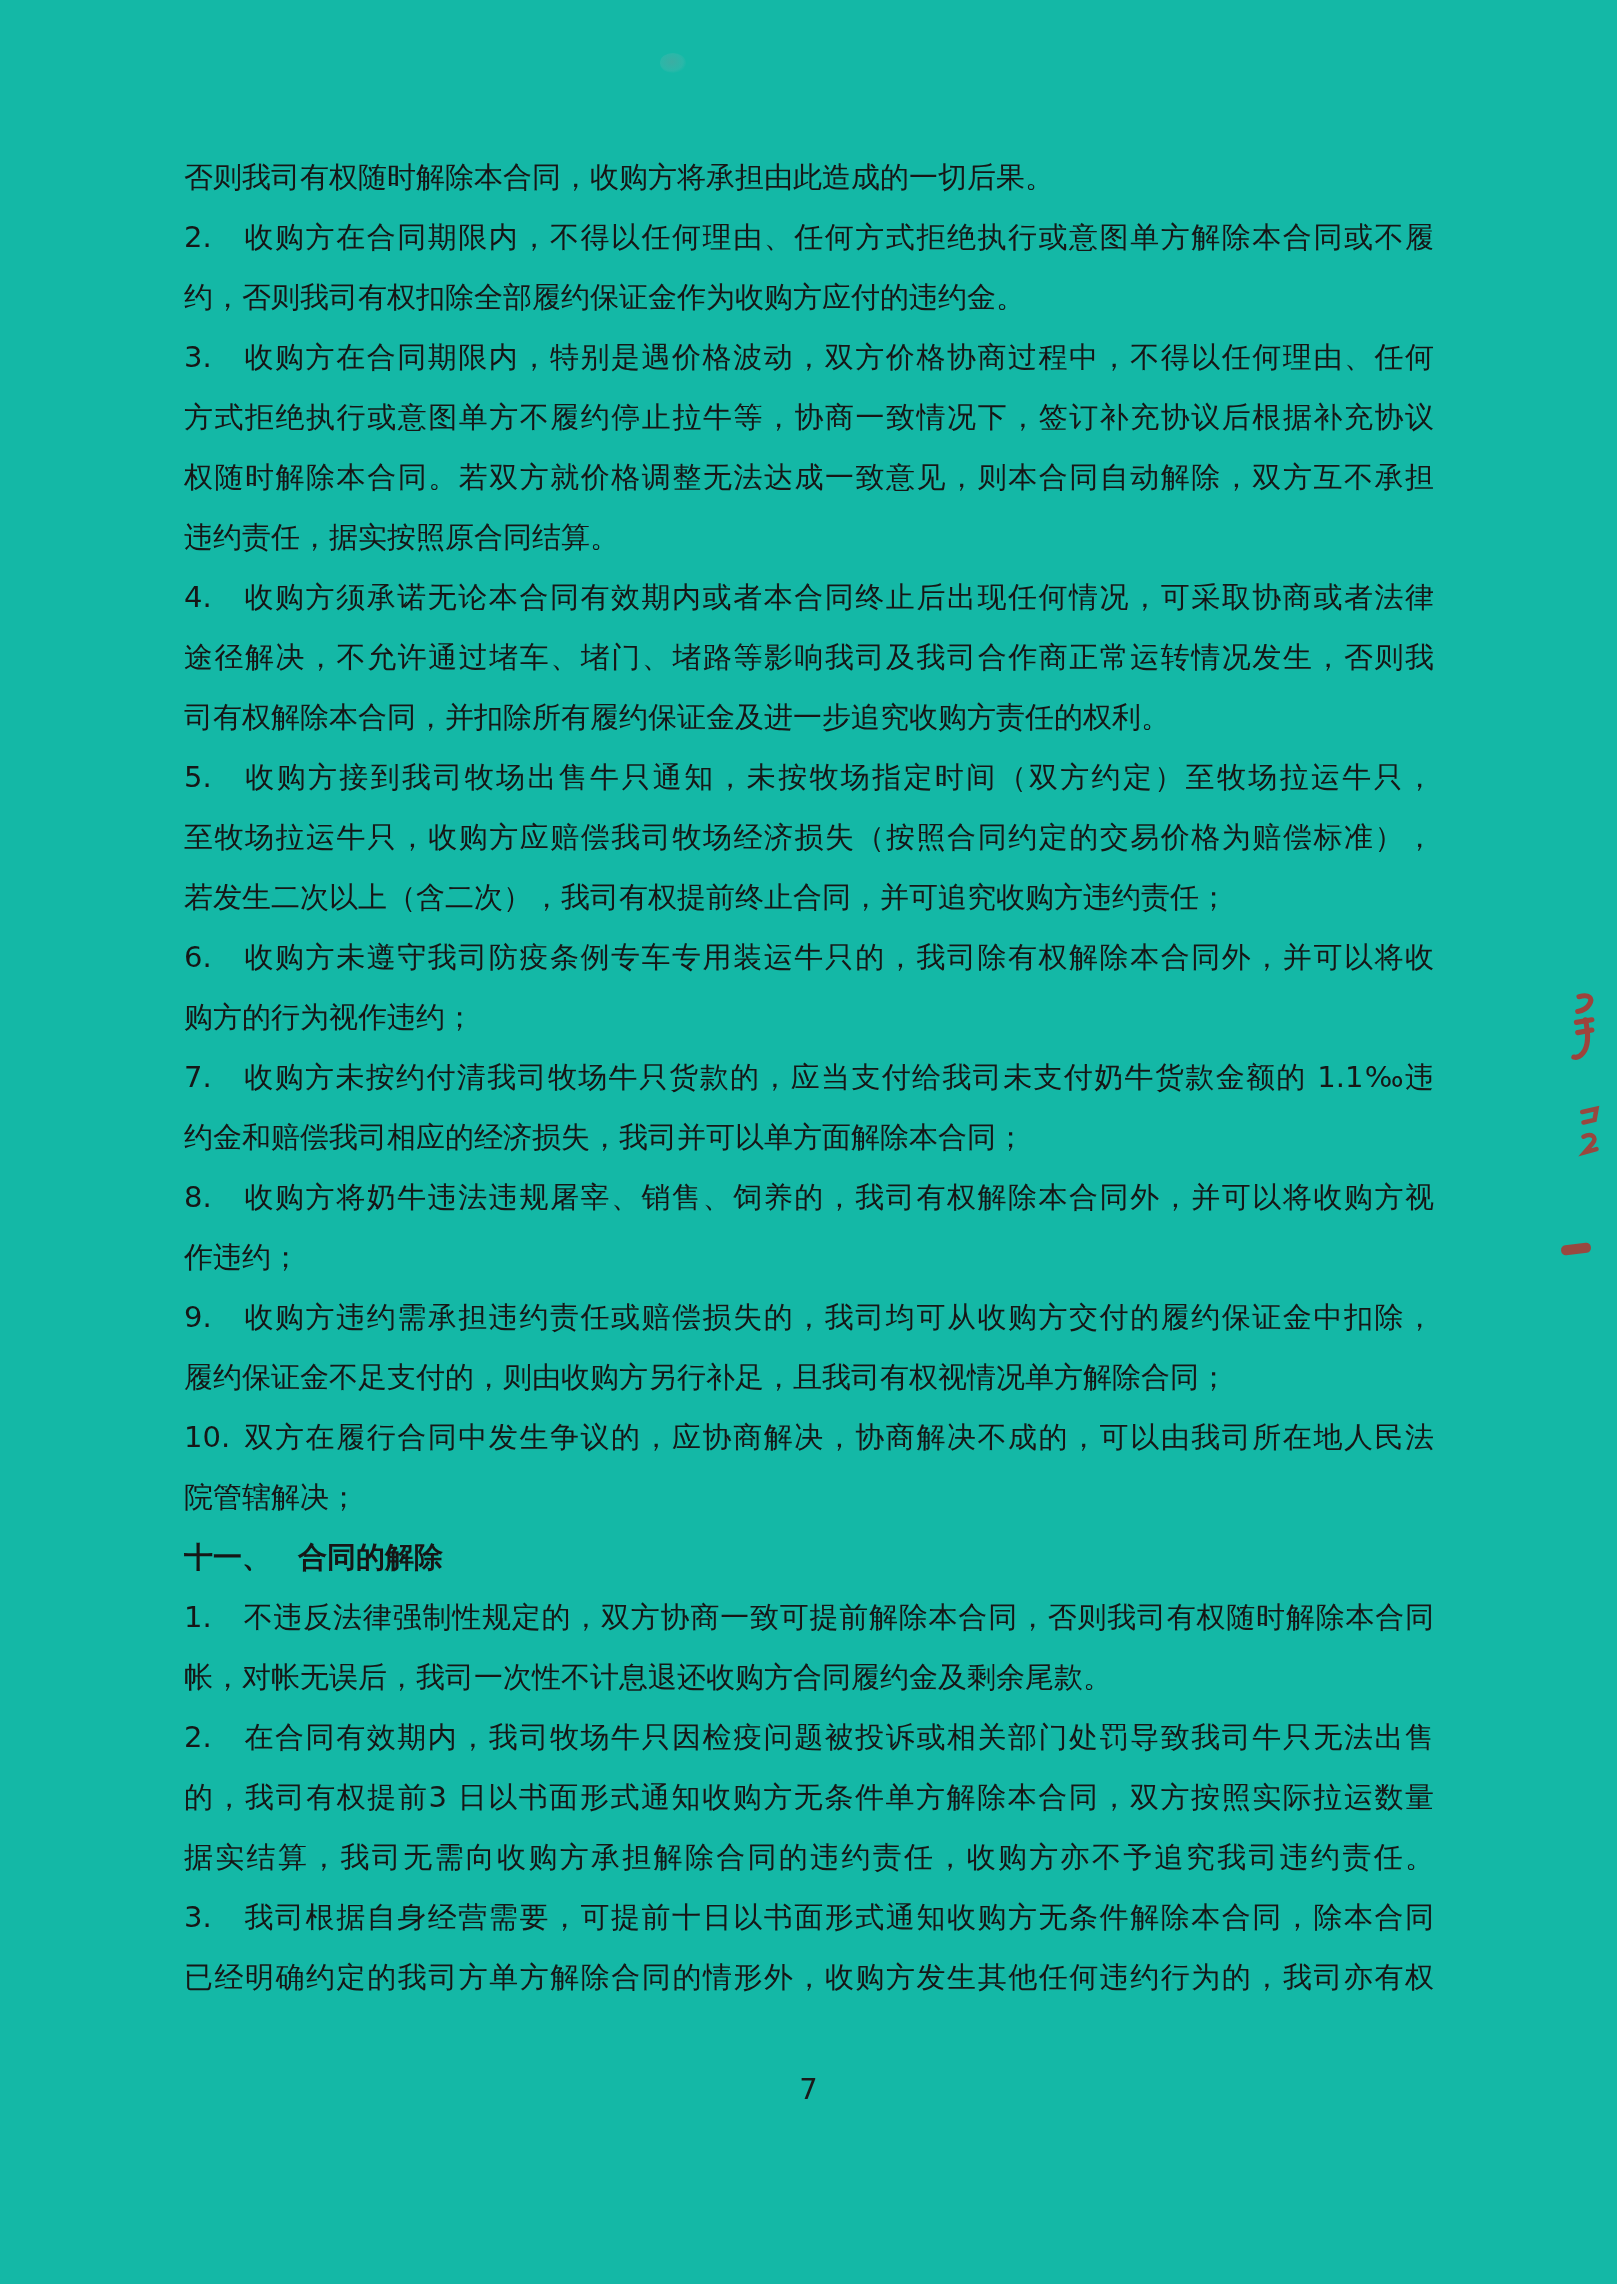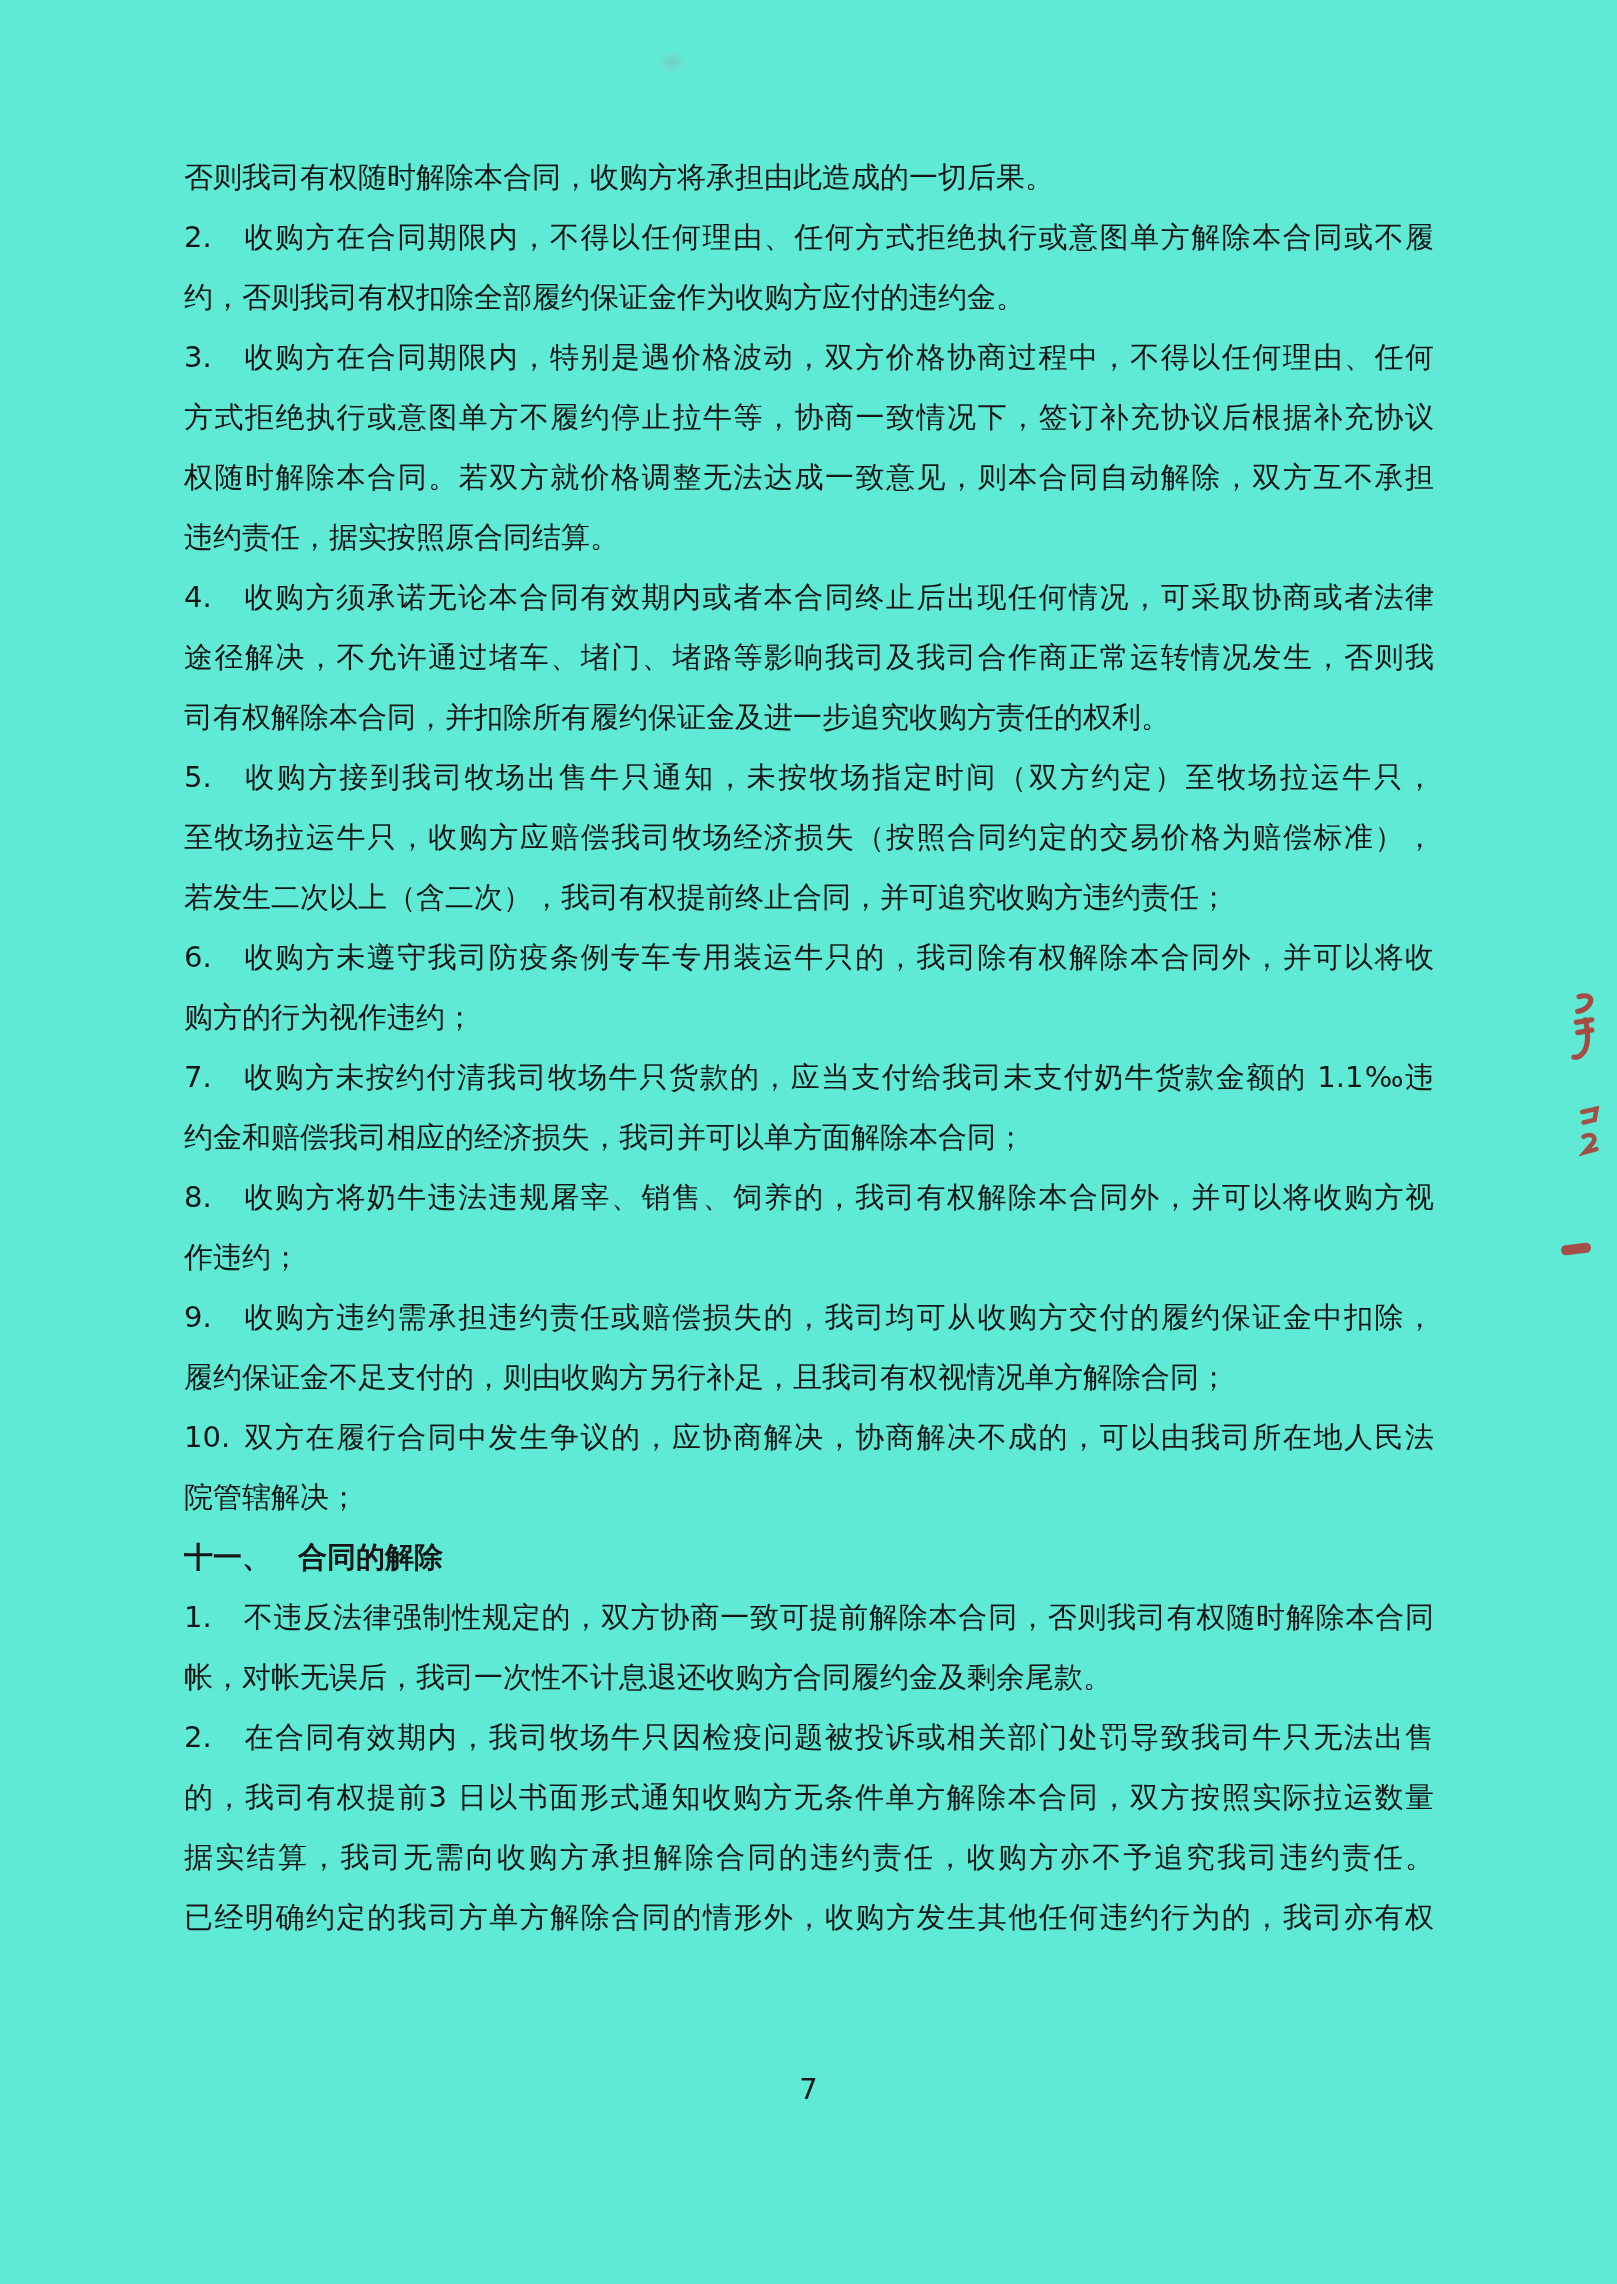--- a/index.html
+++ b/index.html
@@ -4,21 +4,21 @@
 <style>
   html, body {
     margin: 0;
     padding: 0;
     background: #e8e8e8;
   }
   .page {
     position: relative;
     width: 1617px;
     height: 2284px;
-    background: #5eead4;
+    background: #14b8a6;
     overflow: hidden;
     font-family: "DejaVu Sans", sans-serif;
     color: #161616;
   }
   .body-text {
     position: absolute;
     left: 184px;
     top: 147px;
     width: 1250px;
   }
@@ -104,20 +104,21 @@
       <div class="line justify"><span class="num">9.</span><span>收购方违约需承担违约责任或赔偿损失的，我司均可从收购方交付的履约保证金中扣除，</span></div>
       <div class="line"><span>履约保证金不足支付的，则由收购方另行补足，且我司有权视情况单方解除合同；</span></div>
       <div class="line justify"><span class="num">10.</span><span>双方在履行合同中发生争议的，应协商解决，协商解决不成的，可以由我司所在地人民法</span></div>
       <div class="line"><span>院管辖解决；</span></div>
       <div class="line heading"><span class="num">十一、</span><span>合同的解除</span></div>
       <div class="line justify"><span class="num">1.</span><span>不违反法律强制性规定的，双方协商一致可提前解除本合同，否则我司有权随时解除本合同</span></div>
       <div class="line"><span>帐，对帐无误后，我司一次性不计息退还收购方合同履约金及剩余尾款。</span></div>
       <div class="line justify"><span class="num">2.</span><span>在合同有效期内，我司牧场牛只因检疫问题被投诉或相关部门处罚导致我司牛只无法出售</span></div>
       <div class="line justify"><span>的，我司有权提前3 日以书面形式通知收购方无条件单方解除本合同，双方按照实际拉运数量</span></div>
       <div class="line justify"><span>据实结算，我司无需向收购方承担解除合同的违约责任，收购方亦不予追究我司违约责任。</span></div>
+      <div class="line justify"><span class="num">3.</span><span>我司根据自身经营需要，可提前十日以书面形式通知收购方无条件解除本合同，除本合同</span></div>
       <div class="line justify"><span>已经明确约定的我司方单方解除合同的情形外，收购方发生其他任何违约行为的，我司亦有权</span></div>
     </div>
 
   <svg class="stamp-frag" style="left:1570px; top:991px;" width="27" height="73" viewBox="0 0 42 112" fill="none" stroke="#b0342e" stroke-width="8" stroke-linecap="round" opacity="0.88">
     <path d="M14 8 C30 4 36 10 30 20 C26 27 18 30 12 31"></path>
     <path d="M10 48 L34 44"></path>
     <path d="M12 64 L34 60"></path>
     <path d="M24 44 C28 62 30 84 20 96 C16 101 10 103 6 102"></path>
   </svg>
 

